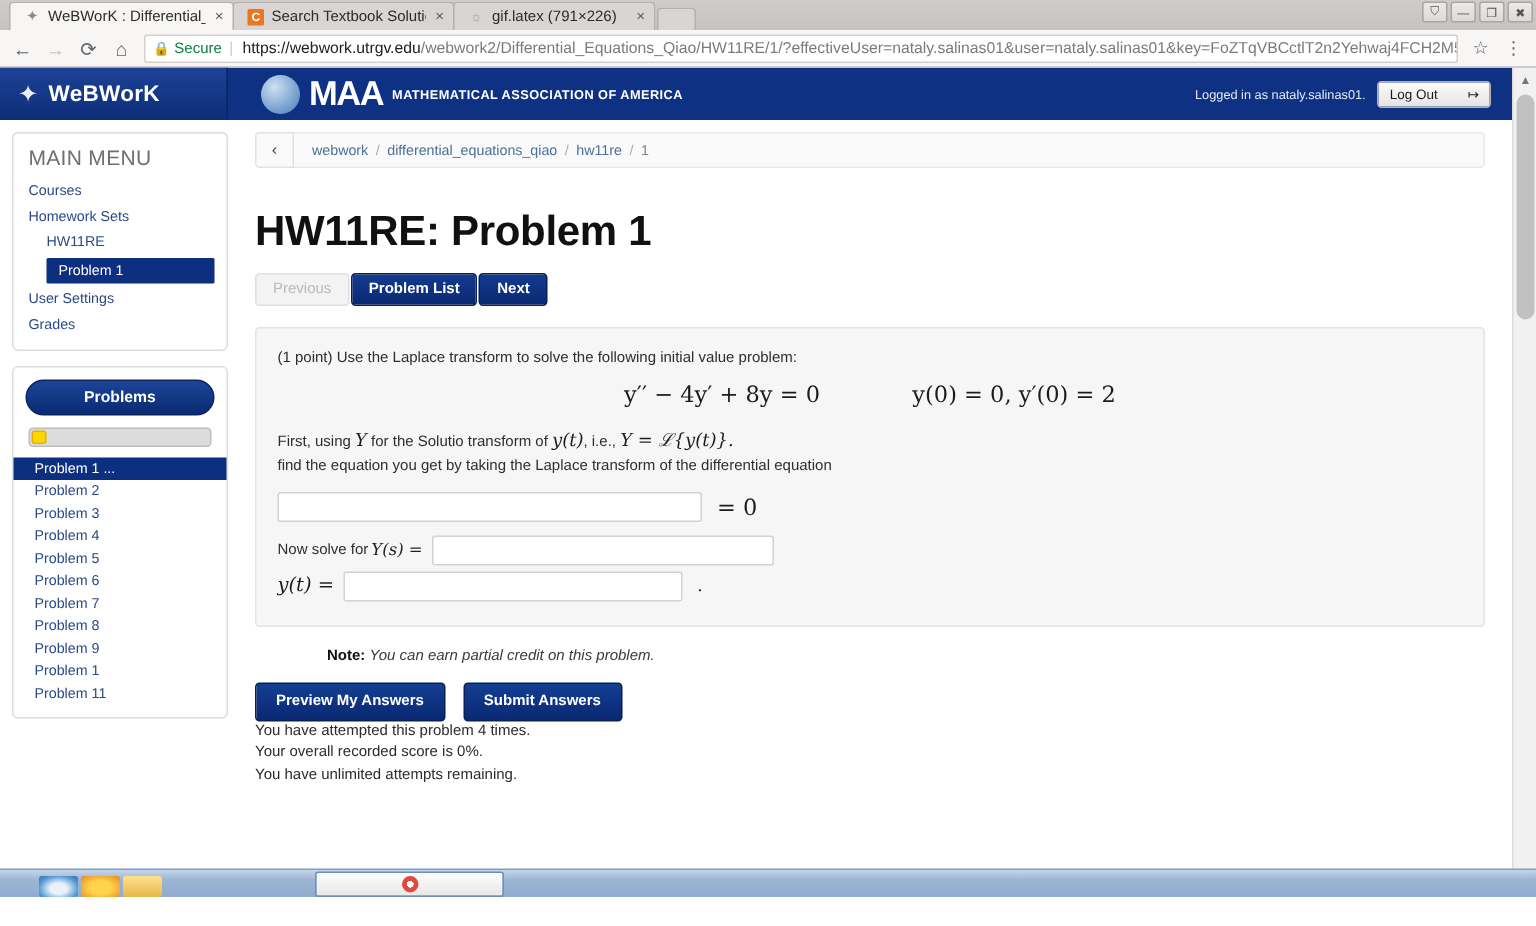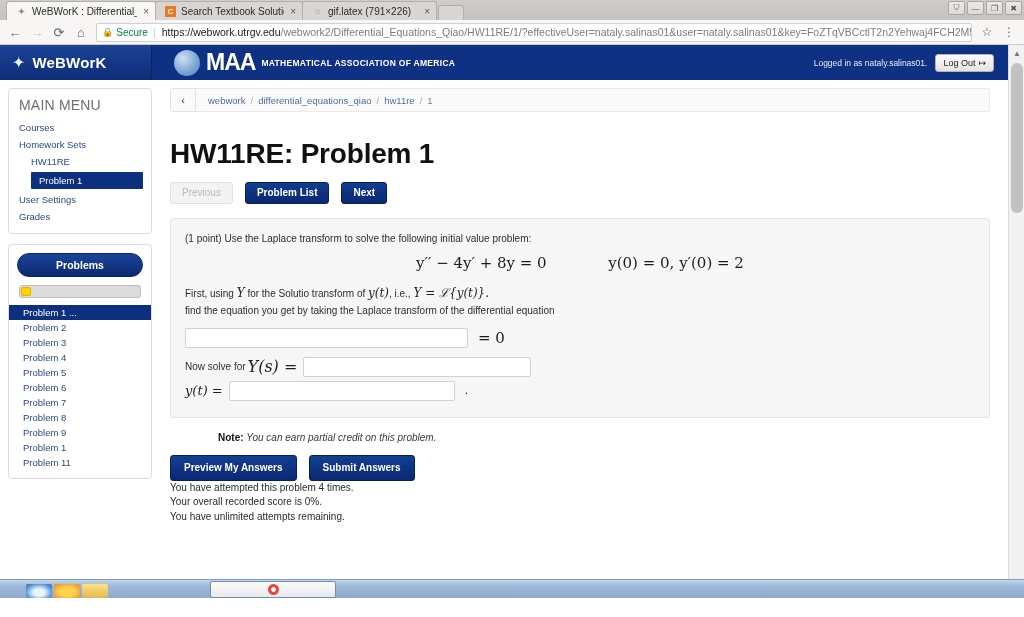--- a/index.html
+++ b/index.html
@@ -135,21 +135,21 @@
   .login-wrap {
     position: absolute; right: 30px; top: 0; height: 35px;
     display: flex; align-items: center; gap: 8px;
   }
   .login-text { color: #e6ecf6; font-size: 8.5px; }
   .logout-btn {
     background: linear-gradient(to bottom,#fcfcfc,#e6e4e2);
     border: 1px solid #b6b3b0; border-radius: 3px;
     font-size: 9px; color: #1c1c1c;
     padding: 3px 7px;
-    display: flex; align-items: center; gap: 3px;
+    display: flex; align-items: center; gap: 20px;
   }
 
   
   .vscroll {
     position: absolute; right: 0; top: 0;
     width: 16px; height: 553px;
     background: #f1f1f1; border-left: 1px solid #dcdcdc;
   }
   .vscroll-thumb {
     position: absolute; left: 2px; top: 18px;
@@ -234,21 +234,21 @@
   }
   .bc-link { color: #4a7099; text-decoration: none; }
   .bc-sep { margin: 0 5px; color: #a8adb2; }
   .bc-cur { color: #808589; }
 
   .page-title {
     font-size: 28px; font-weight: bold; color: #111;
     margin: 26px 0 12px 0; letter-spacing: -.2px;
   }
 
-  .btnrow { display: flex; gap: 12px; margin-bottom: 14px; }
+  .btnrow { display: flex; gap: 1px; margin-bottom: 14px; }
   .btn {
     font-size: 10px; padding: 5px 11px;
     border-radius: 3px; border: 1px solid transparent;
     line-height: 1;
   }
   .btn-disabled {
     background: #f3f3f3; border-color: #e0e0e0; color: #b9b9b9;
   }
   .btn-primary {
     background: linear-gradient(to bottom,#123c8f,#0a2872);
@@ -484,21 +484,21 @@
 
         <div class="p-text">find the equation you get by taking the Laplace transform of the differential equation</div>
 
         <div class="row-inline">
           <input class="ans-input" style="width: 283px;" value="">
           <span class="eq0">= 0</span>
         </div>
 
         <div class="row-inline" style="">
           <span class="p-text">Now solve for </span>
-          <span class="math" style="font-size:16px;margin:0 6px 0 2px">Y(s) =</span>
+          <span class="math" style="font-size:11px;margin:0 6px 0 2px">Y(s) =</span>
           <input class="ans-input" style="width: 228px;" value="">
         </div>
 
 
         <div class="row-inline" style="margin-top:4px">
           <span class="math" style="font-size:13px;margin-right:6px">y(t) =</span>
           <input class="ans-input" style="width: 226px;" value="">
           <span class="eq0" style="font-size:11px">.</span>
         </div>
       </div>

